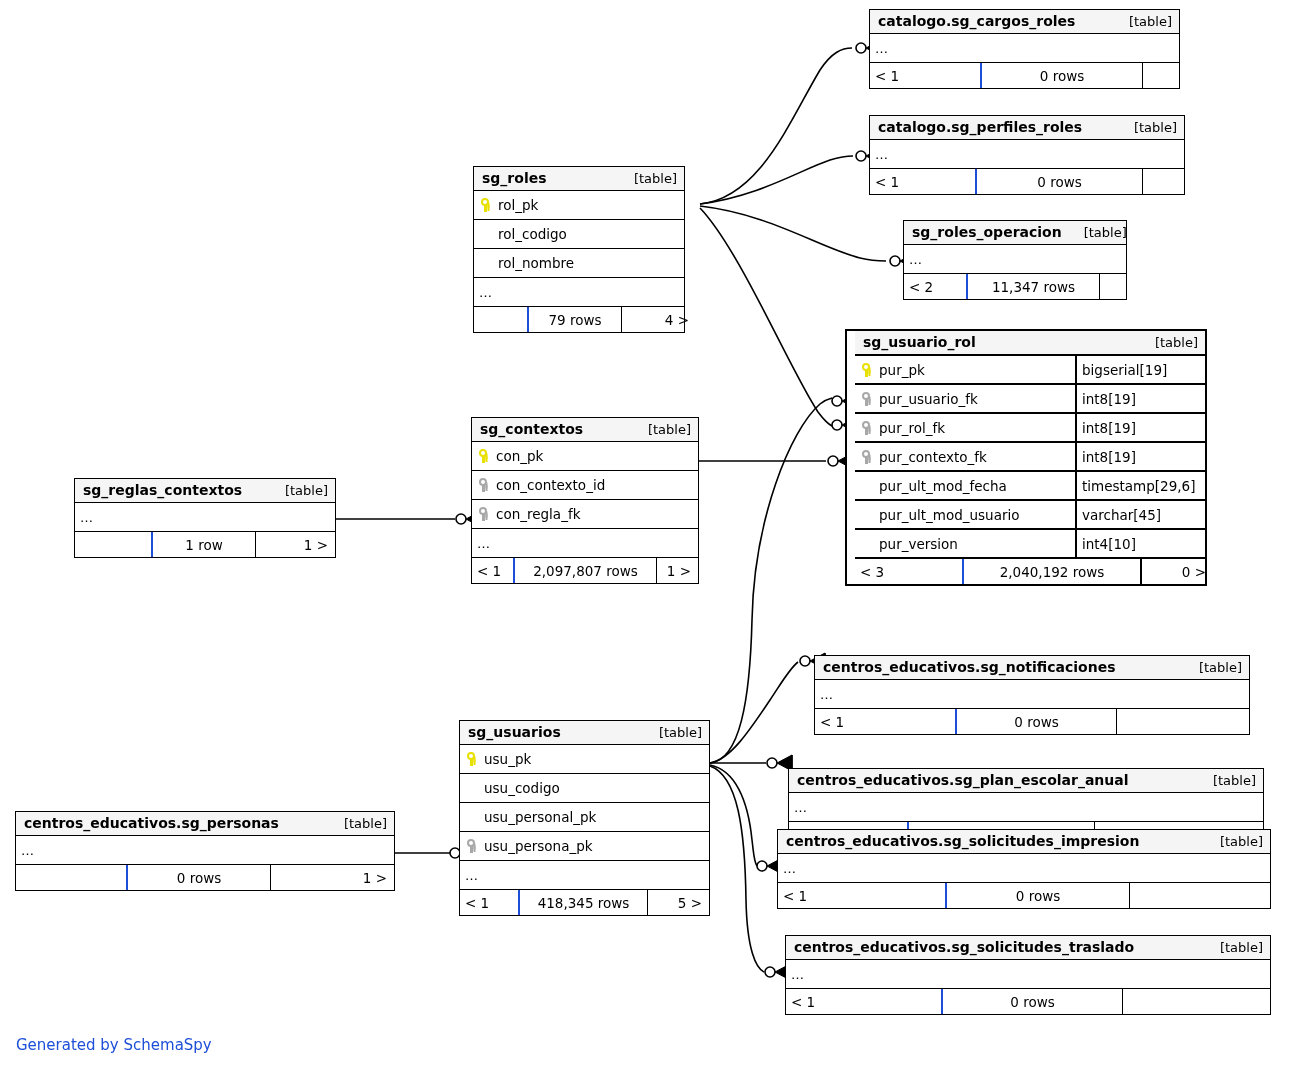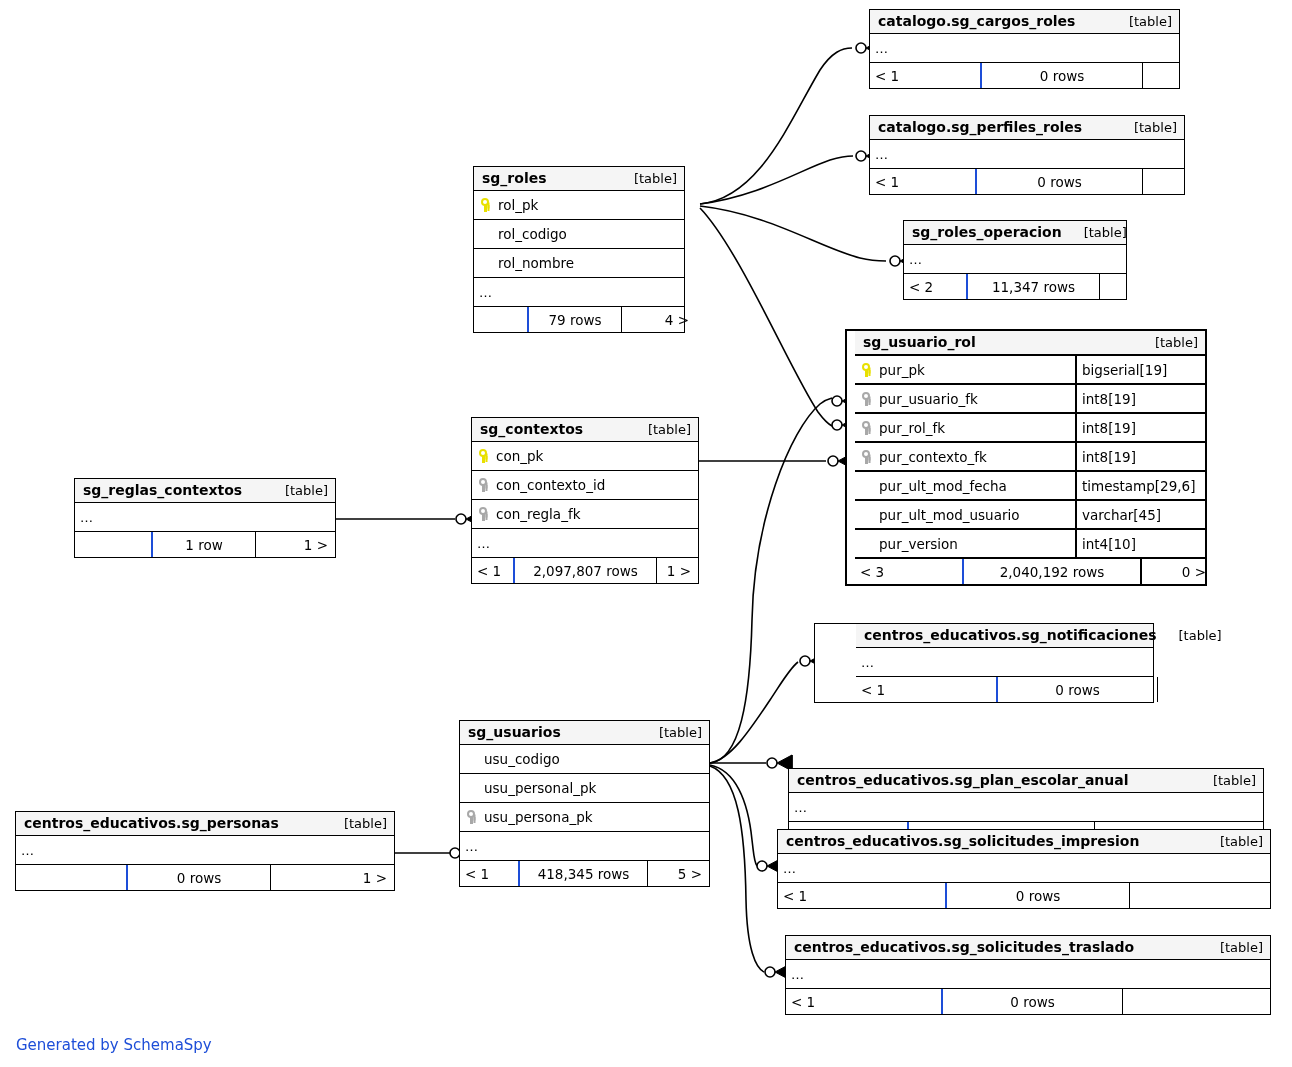--- a/index.html
+++ b/index.html
@@ -398,20 +398,26 @@
           <span class="fcell fr" style="width: 79px; flex: 0 0 79px;">1 &gt;</span>
         </div>
       </div>
       <div class="tbl" style="left: 459px; top: 720px; width: 251px;">
         <div class="hdr">
           <span class="tname">sg_usuarios</span>
           <span class="ttype">[table]</span>
         </div>
         <div class="row">
           <span class="colname">
+            <span class="keyicon pk"></span>
+            <span>usu_pk</span>
+          </span>
+        </div>
+        <div class="row">
+          <span class="colname">
             <span class="keyicon blank"></span>
             <span>usu_codigo</span>
           </span>
         </div>
         <div class="row">
           <span class="colname">
             <span class="keyicon blank"></span>
             <span>usu_personal_pk</span>
           </span>
         </div>
@@ -433,21 +439,21 @@
           <span class="tname">centros_educativos.sg_personas</span>
           <span class="ttype">[table]</span>
         </div>
         <div class="row ellipsis">…</div>
         <div class="footer-row">
           <span class="fcell fl" style="width: 110px; flex: 0 0 110px;"></span>
           <span class="fcell fc" style="width: 145px; flex: 0 0 145px;">0 rows</span>
           <span class="fcell fr" style="width: 123px; flex: 0 0 123px;">1 &gt;</span>
         </div>
       </div>
-      <div class="tbl" style="left: 814px; top: 623px; width: 340px; padding-left: 41px;">
+      <div class="tbl" style="left: 814px; top: 655px; width: 436px;">
         <div class="hdr">
           <span class="tname">centros_educativos.sg_notificaciones</span>
           <span class="ttype">[table]</span>
         </div>
         <div class="row ellipsis">…</div>
         <div class="footer-row">
           <span class="fcell fl" style="width: 140px; flex: 0 0 140px;">&lt; 1</span>
           <span class="fcell fc" style="width: 162px; flex: 0 0 162px;">0 rows</span>
           <span class="fcell fr" style="width: 122px; flex: 0 0 122px;"></span>
         </div>

